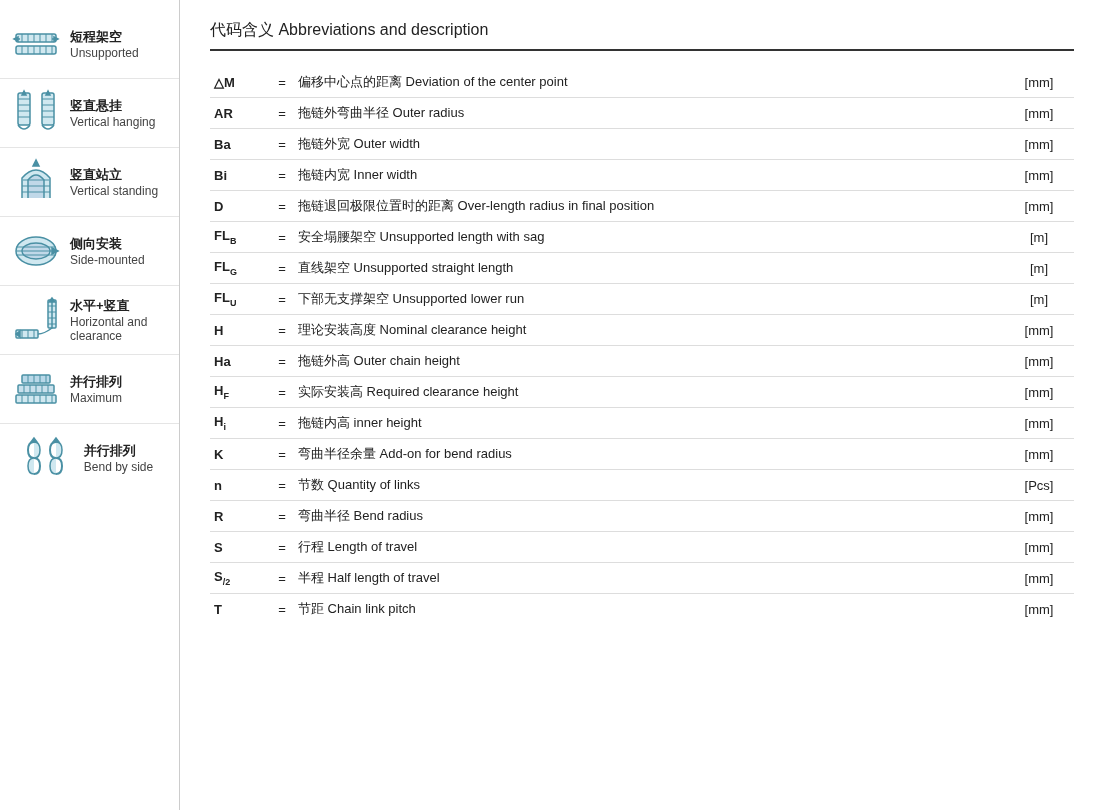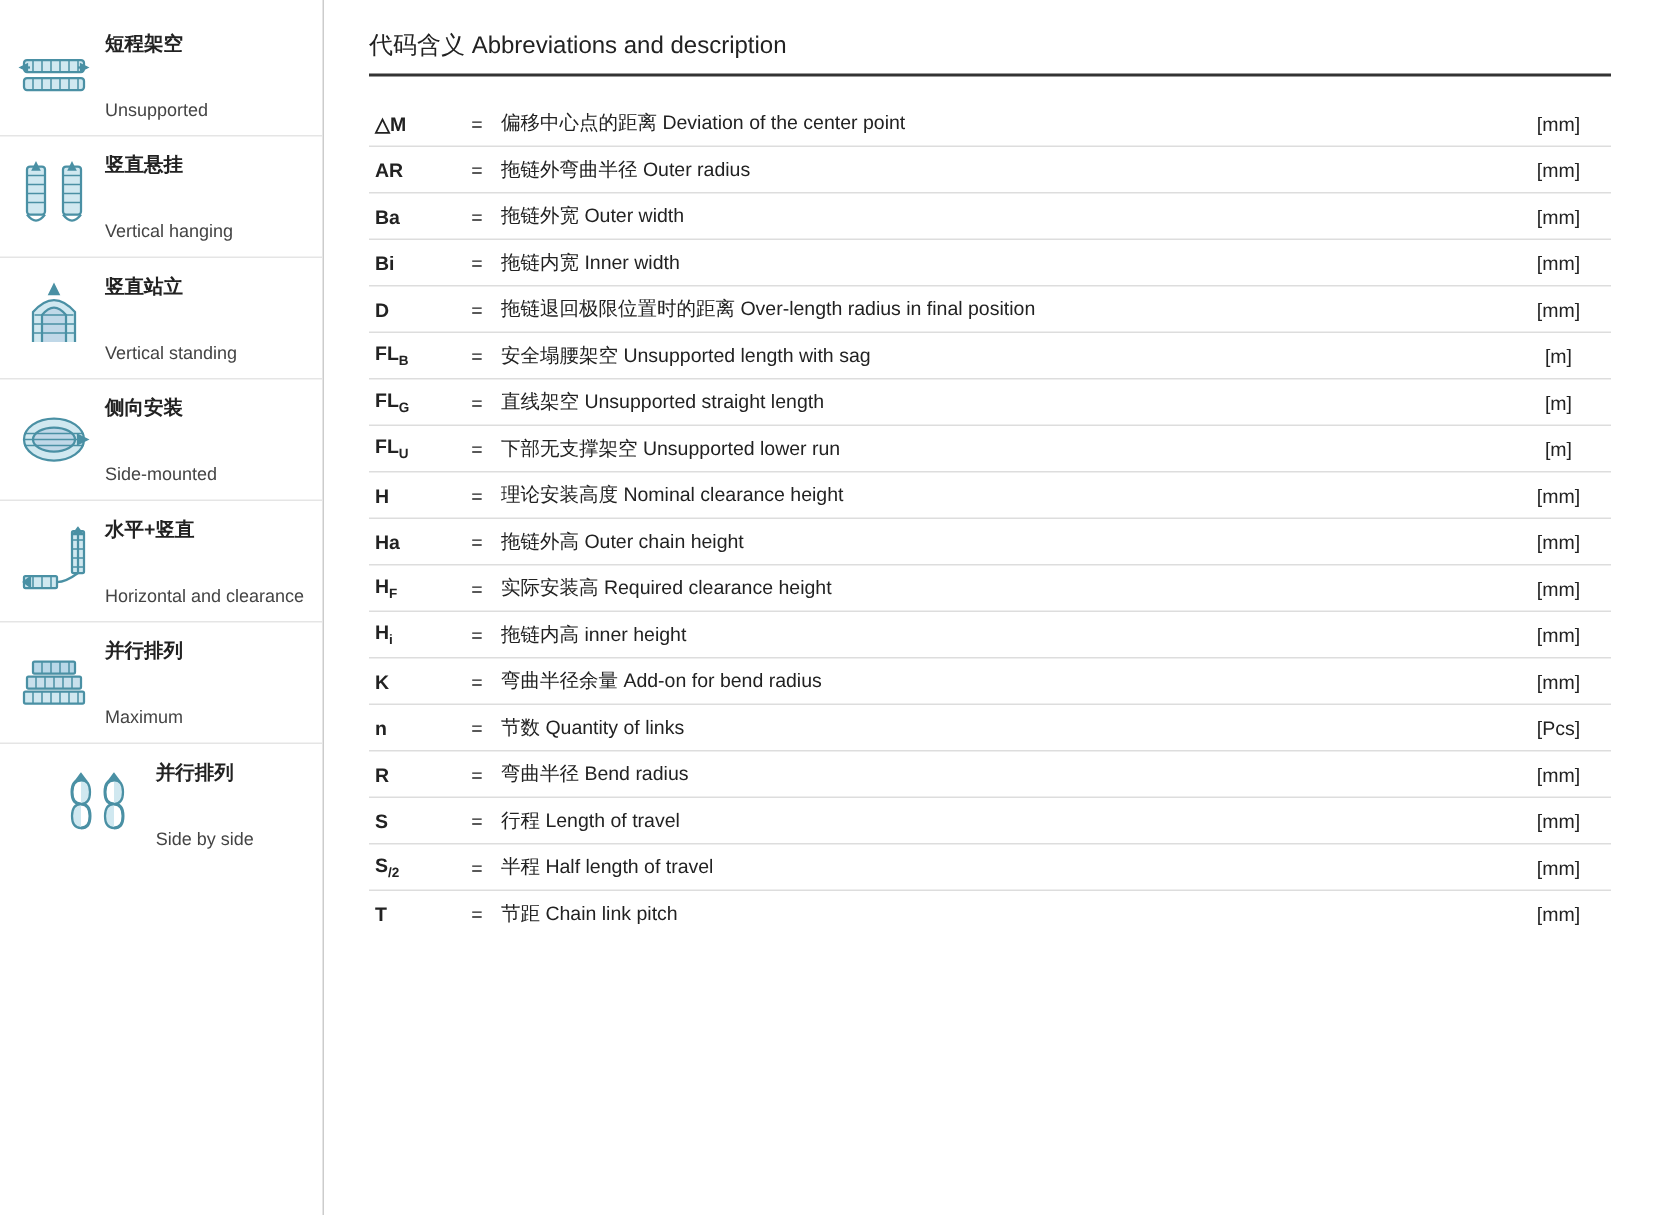--- a/index.html
+++ b/index.html
@@ -8,21 +8,21 @@
       font-size: 13px;
       background: #fff;
       color: #222;
       width: 1104px;
       min-height: 810px;
       display: flex;
     }
 
     
     .sidebar {
-      width: 216px;
+      width: 180px;
       min-height: 810px;
       border-right: 1px solid #ccc;
       padding: 10px 0;
       flex-shrink: 0;
     }
 
     .sidebar-item {
       display: flex;
       align-items: center;
       padding: 10px 12px;
@@ -51,21 +51,20 @@
 
     .sidebar-text .chinese {
       font-size: 13px;
       font-weight: bold;
       color: #222;
     }
 
     .sidebar-text .english {
       font-size: 12px;
       color: #444;
-      margin-top: 28px;
     }
 
     
     svg {
       overflow: visible;
     }
 
     
     .main-content {
       flex: 1;
@@ -320,21 +319,21 @@
           <path d="M30,8 Q24,8 24,16 Q24,24 30,24 Q36,24 36,32 Q36,40 30,40" stroke="#4a90a4" fill="none" stroke-width="2"></path>
           <path d="M30,8 Q36,8 36,16 Q36,24 30,24 Q24,24 24,32 Q24,40 30,40" stroke="#4a90a4" fill="#d0e8f0" stroke-width="1.5"></path>
 
           <polygon points="8,4 5,8 11,8" fill="#4a90a4"></polygon>
           <polygon points="30,4 27,8 33,8" fill="#4a90a4"></polygon>
         </g>
       </svg>
     </div>
     <div class="sidebar-text">
       <span class="chinese">并行排列</span>
-      <span class="english">Side by side</span>
+      <span class="english">Bend by side</span>
     </div>
   </div>
 </div>
 
 <div class="main-content">
   <div class="section-title">代码含义 Abbreviations and description</div>
 
   <table class="abbrev-table">
     <tbody id="table-body">
     <tr>

